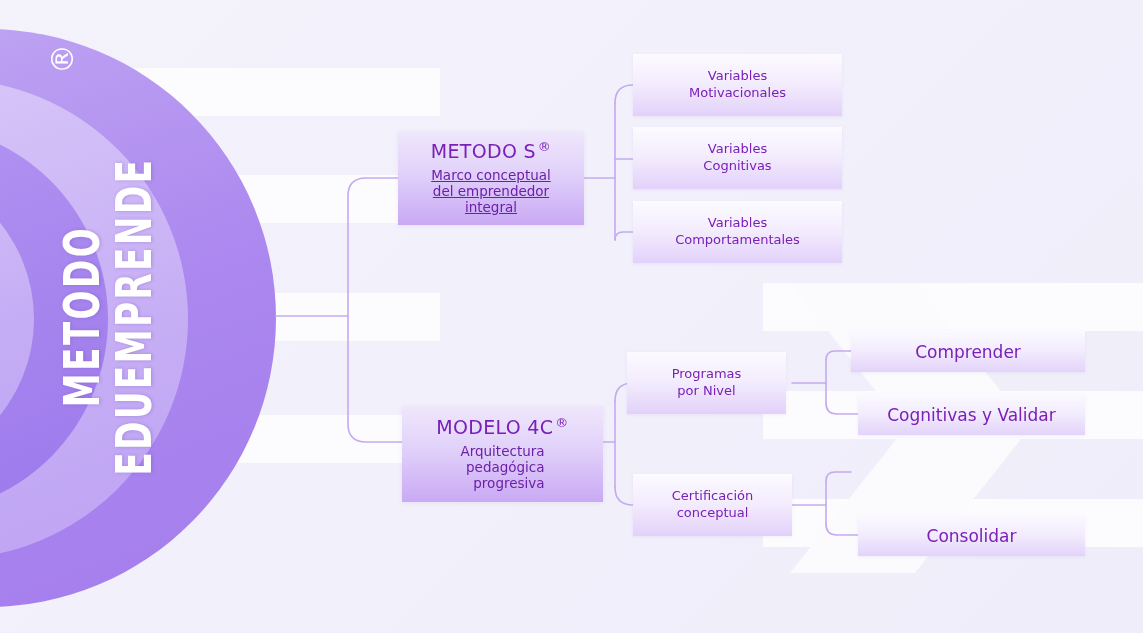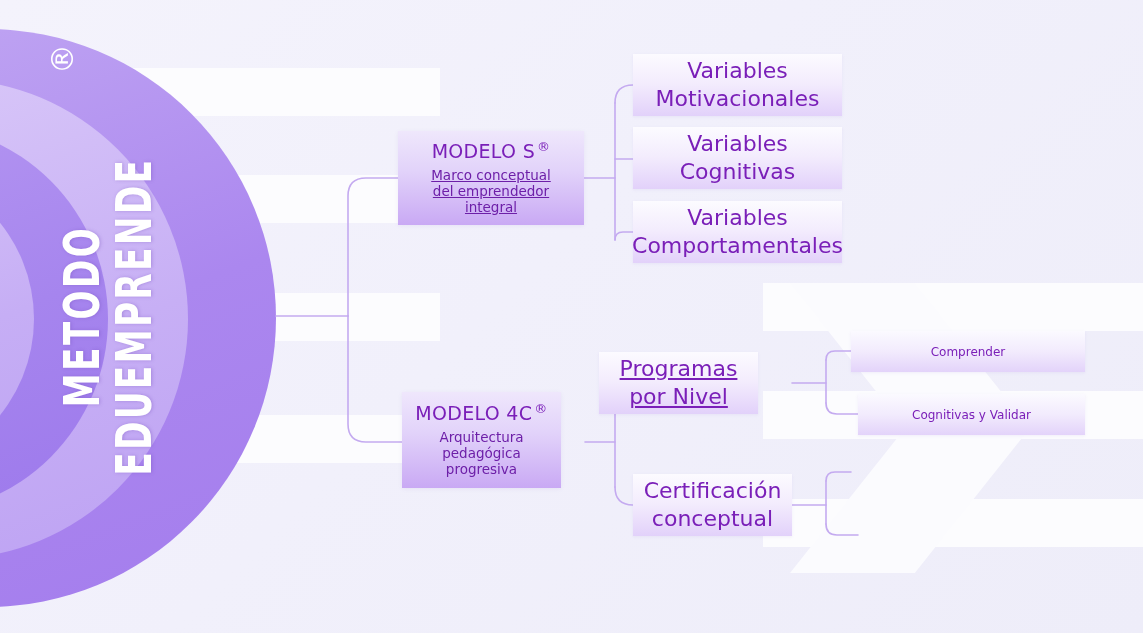--- a/index.html
+++ b/index.html
@@ -131,29 +131,29 @@
   }
   .node-model .node-sub {
     margin-top: 6px;
     font-size: 13.5px;
     line-height: 1.18;
     color: #6d1fa8;
   }
   .node-leaf {
     background: linear-gradient(180deg, #fcfbff 0%, #f3ecfd 48%, #e2d1fa 100%);
     box-shadow: 0 1px 3px rgba(150, 120, 205, 0.10);
-    font-size: 22px;
+    font-size: 13px;
     line-height: 1.28;
     color: #7a1fb8;
     padding: 0 10px;
   }
   .node-step {
     background: linear-gradient(180deg, #fbfaff 0%, #f2ebfd 50%, #e3d3fa 100%);
     box-shadow: 0 1px 3px rgba(150, 120, 205, 0.10);
-    font-size: 12px;
+    font-size: 17px;
     color: #7a1fb8;
     padding: 0 10px;
   }
 </style>
 </head>
 <body>
 
 <div id="canvas">
 
   <div class="bg-layer">
@@ -210,50 +210,51 @@
 
       <path d="M 792 505 L 826 505"></path>
       <path d="M 826 481 L 826 524"></path>
       <path d="M 826 481 Q 826 472 835 472 L 851 472"></path>
       <path d="M 826 524 Q 826 535 837 535 L 858 535"></path>
     </g>
   </svg>
 
   <div class="node node-model" style="left:398px;top:131px;width:186px;height:94px;">
     <div class="node-title">
-      <span>MODELO S</span><span class="reg">®</span>
+      <span>METODO S</span><span class="reg">®</span>
     </div>
     <div class="node-sub" style="white-space:pre-line;text-decoration:underline;">Marco conceptual
 del emprendedor
 integral</div>
   </div>
 
   <div class="node node-leaf" style="left:633px;top:54px;width:209px;height:62px;white-space:pre-line;">Variables
 Motivacionales</div>
 
   <div class="node node-leaf" style="left:633px;top:127px;width:209px;height:62px;white-space:pre-line;">Variables
 Cognitivas</div>
 
   <div class="node node-leaf" style="left:633px;top:201px;width:209px;height:62px;white-space:pre-line;">Variables
 Comportamentales</div>
 
-  <div class="node node-model" style="left:402px;top:392px;width:159px;height:96px;">
+  <div class="node node-model" style="left:402px;top:406px;width:201px;height:96px;text-align:right;">
     <div class="node-title">
       <span>MODELO 4C</span><span class="reg">®</span>
     </div>
     <div class="node-sub" style="white-space:pre-line;">Arquitectura
 pedagógica
 progresiva</div>
   </div>
 
-  <div class="node node-leaf" style="left:599px;top:352px;width:159px;height:62px;white-space:pre-line;text-decoration:underline;">Programas
+  <div class="node node-leaf" style="left:627px;top:352px;width:159px;height:62px;white-space:pre-line;">Programas
 por Nivel</div>
 
   <div class="node node-leaf" style="left:633px;top:474px;width:159px;height:62px;white-space:pre-line;">Certificación
 conceptual</div>
 
   <div class="node node-step" style="left:851px;top:331px;width:234px;height:41px;">Comprender</div>
 
   <div class="node node-step" style="left:858px;top:394px;width:227px;height:41px;">Cognitivas y Validar</div>
 
 
+  <div class="node node-step" style="left:858px;top:515px;width:227px;height:41px;">Consolidar</div>
 
 </div>
 
 </body></html>

